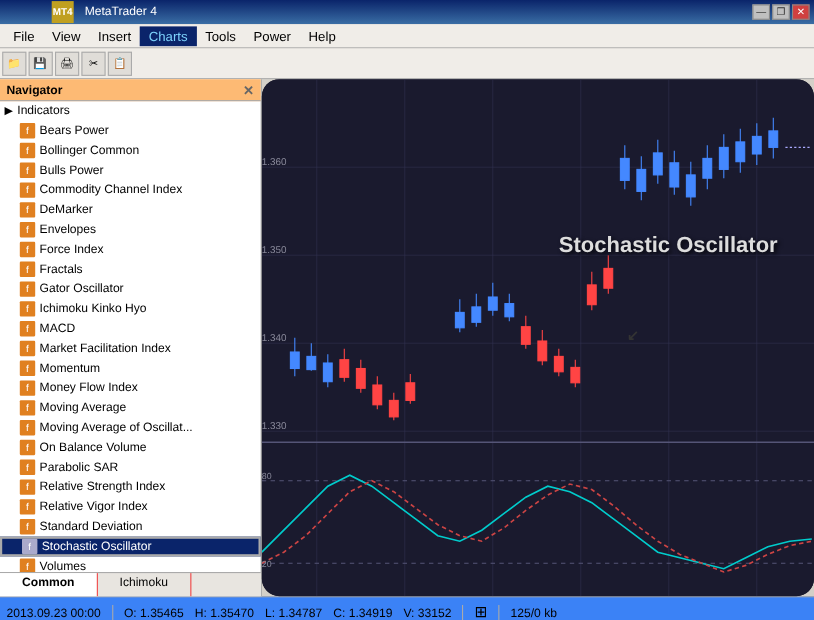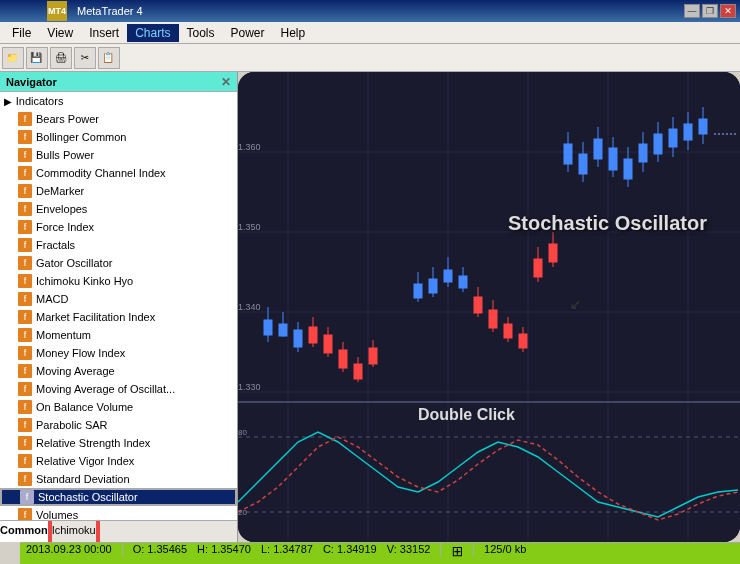--- a/index.html
+++ b/index.html
@@ -73,21 +73,21 @@
     
     .navigator {
       width: 238px;
       background: white;
       border-right: 1px solid #999;
       display: flex;
       flex-direction: column;
       flex-shrink: 0;
     }
     .navigator-header {
-      background: #5eead4;
+      background: #fdba74;
       padding: 6px 6px;
       font-size: 11px;
       font-weight: bold;
       border-bottom: 1px solid #aaa;
       display: flex;
       justify-content: space-between;
       align-items: center;
       height: 20px;
     }
     .navigator-close { cursor: pointer; font-size: 12px; color: #666; }
@@ -116,47 +116,46 @@
       border-radius: 1px;
     }
     .nav-item .nav-icon.orange { background: #e08020; }
     .nav-tabs {
       display: flex;
       border-top: 1px solid #aaa;
       background: #e8e5e0;
       height: 22px;
     }
     .nav-tab {
-      padding: 3px 0;
+      padding: 3px 20px;
       cursor: pointer;
-      border-right: 4px solid #ef4444;
+      border-right: 1px solid #ef4444;
       font-size: 11px;
     }
     .nav-tab.active { background: white; font-weight: bold; }
 
     
     .chart-area {
       flex: 1;
       background: #1a1a2e;
       position: relative;
       overflow: hidden;
       border-radius: 16px;
     }
 
     
     .status-bar {
-      background: #84cc16;
+      background: #3b82f6;
       height: 22px;
       border-top: 1px solid #aaa;
       display: flex;
-      align-items: flex-start;
+      align-items: flex-end;
       padding: 0 6px;
       font-size: 11px;
       gap: 10px;
-      margin-left: 20px;
     }
     .status-separator { width: 1px; height: 14px; background: #aaa; }
 
     
     .navigator-list::-webkit-scrollbar { width: 12px; }
     .navigator-list::-webkit-scrollbar-track { background: #f0ede8; }
     .navigator-list::-webkit-scrollbar-thumb { background: #c0bdb8; border: 1px solid #aaa; }
 
     
     .chart-annotation {
@@ -427,21 +426,20 @@
     </svg>
 
     <div class="chart-annotation" style="top:140px; left:270px; font-size:20px; color:#dddddd;">
       <div>Stochastic Oscillator</div>
     </div>
 
     <div style="position:absolute; top:225px; left:332px; color:#333; font-weight:bold; font-size:13px;">
       ↙
     </div>
 
-    <div style="position:absolute; bottom:118px; left:180px; color:#dddddd; font-size:16px; font-weight:bold;">Double Click</div>
   </div>
 
 </div>
 
 <div class="status-bar">
   <span>2013.09.23 00:00</span>
   <div class="status-separator"></div>
   <span>O: 1.35465</span>
   <span>H: 1.35470</span>
   <span>L: 1.34787</span>

